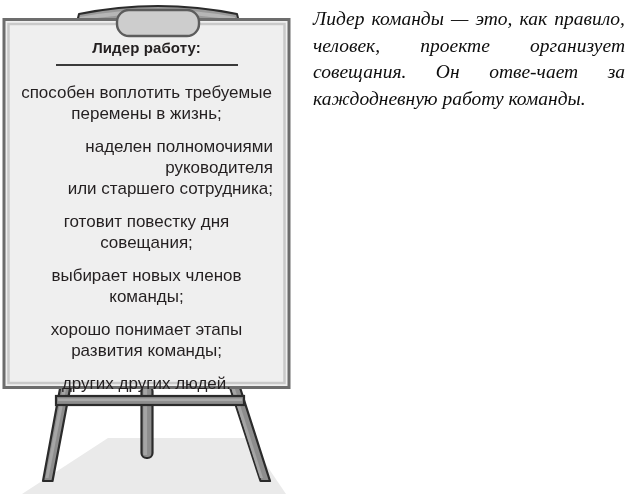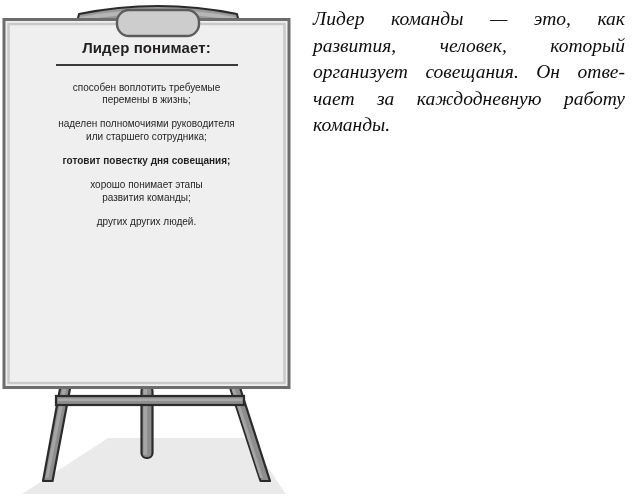--- a/index.html
+++ b/index.html
@@ -57,21 +57,21 @@
     background: #3a3a3a;
     margin: 7px auto 0 auto;
   }
   #board-list {
     list-style: none;
     margin: 0;
     padding: 0;
     margin-top: 16px;
   }
   #board-list li {
-    font-size: 10px;
+    font-size: 17px;
     line-height: 1.24;
     margin-bottom: 12px;
     padding: 0 4px;
   }
 
   
   #caption-block {
     position: absolute;
     left: 313px;
     top: 6px;
@@ -116,30 +116,31 @@
     <path d="M 80 17 Q 158 2 235 17 L 236 21 Q 158 6 80 21 Z" fill="#b6b6b6"></path>
 
     <rect x="4" y="19.5" width="285" height="368" fill="#efefef" stroke="#6d6d6d" stroke-width="3"></rect>
 
     <rect x="8.5" y="24" width="276" height="359" fill="#efefef" stroke="#c9c9c9" stroke-width="2.5"></rect>
 
     <rect x="117" y="10" width="82" height="26" rx="12" ry="12" fill="#cdcdcd" stroke="#5c5c5c" stroke-width="2.4"></rect>
   </svg>
 
   <div id="board-content">
-    <div id="board-title">Лидер понимает:</div>
+    <div id="board-title">Лидер работу:</div>
     <div id="title-rule"></div>
     <ul id="board-list">
       <li style="white-space: pre-line;">способен воплотить требуемые
 перемены в жизнь;</li>
-      <li style="white-space: pre-line;">наделен полномочиями руководителя
+      <li style="white-space: pre-line; text-align: right;">наделен полномочиями руководителя
 или старшего сотрудника;</li>
-      <li style="white-space: pre-line; font-weight: bold;">готовит повестку дня совещания;</li>
+      <li style="white-space: pre-line;">готовит повестку дня совещания;</li>
+      <li style="white-space: pre-line;">выбирает новых членов команды;</li>
       <li style="white-space: pre-line;">хорошо понимает этапы
 развития команды;</li>
       <li style="white-space: pre-line;">других других людей.</li>
     </ul>
   </div>
 </div>
 
 <div id="caption-block">
-  <p id="caption-text">Лидер команды — это, как развития, человек, который организует совещания. Он отве-чает за каждодневную работу команды.</p>
+  <p id="caption-text">Лидер команды — это, как правило, человек, проекте организует совещания. Он отве-чает за каждодневную работу команды.</p>
 </div>
 
 </body></html>

